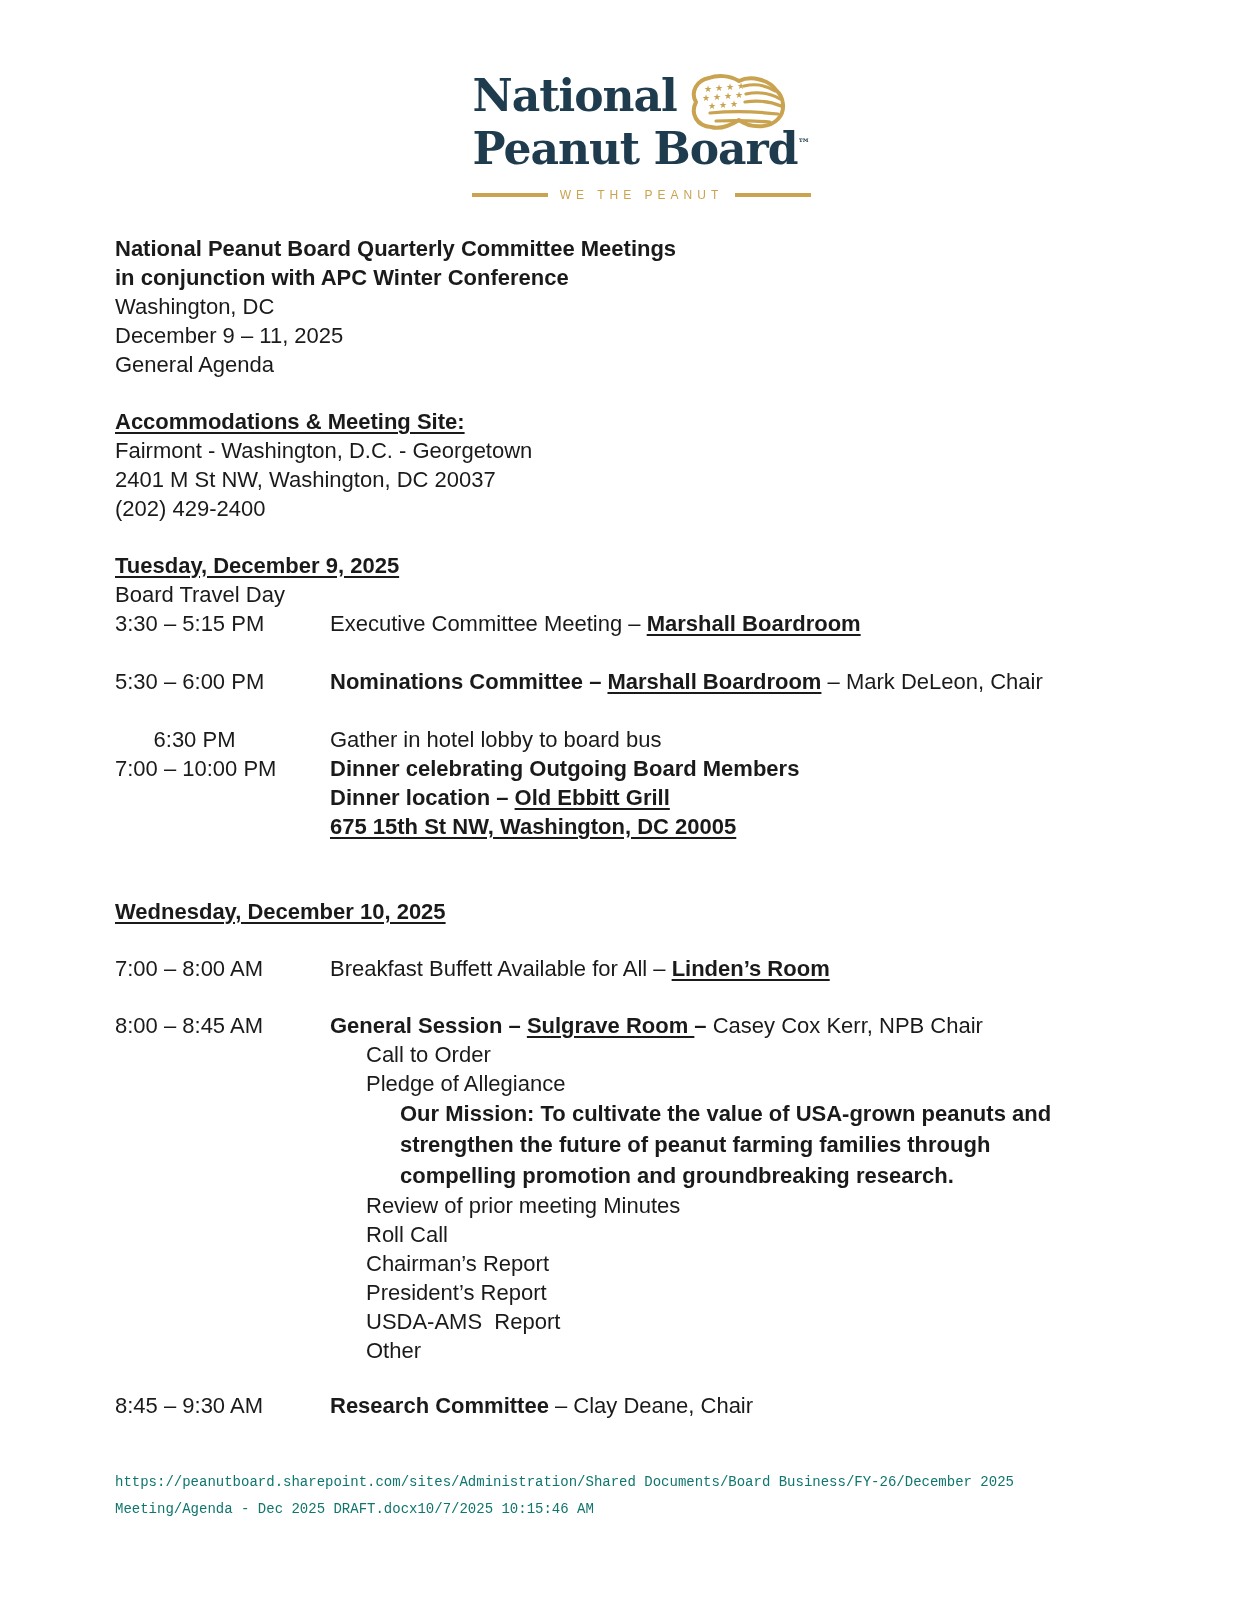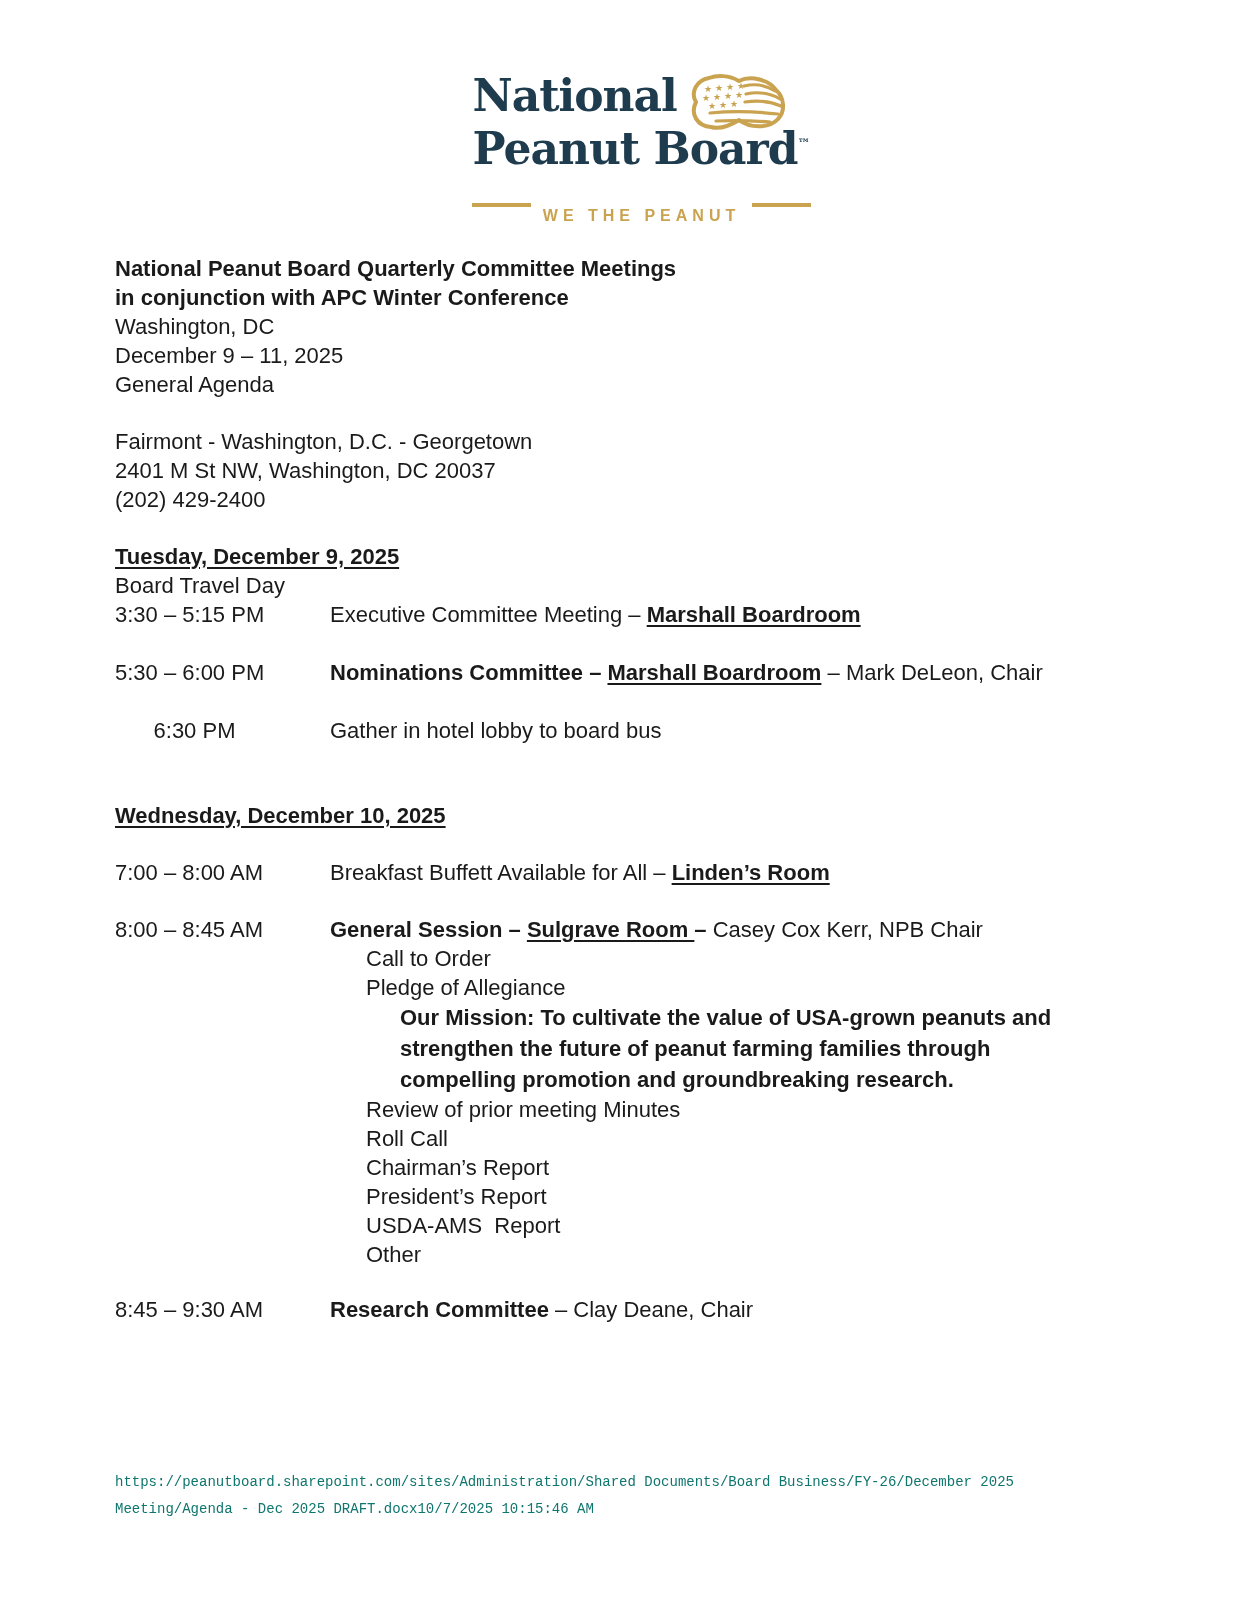--- a/index.html
+++ b/index.html
@@ -30,22 +30,22 @@
     letter-spacing:-1px; color:var(--navy); white-space:nowrap;
   }
   .peanut-icon { width:100px; height:62px; flex:none; margin-top:0; }
   .peanut-outline { fill:#fff; stroke:var(--gold); stroke-width:4; stroke-linejoin:round; }
   .peanut-stripe { fill:none; stroke:var(--gold); stroke-width:3.2; stroke-linecap:round; }
   .peanut-star { fill:var(--gold); font-size:9px; font-family:"DejaVu Sans",sans-serif; }
   .tm { font-size:13px; vertical-align:super; letter-spacing:0; }
   .tagline { display:flex; align-items:center; gap:12px; margin-top:8px; }
   .tagline-rule { height:4px; background:var(--gold); flex:1; min-width:44px; }
   .tagline-text {
-    color:var(--gold); font-weight:bold; font-size:16px;
-    letter-spacing:5px; white-space:nowrap;margin-top:20px;
+    color:var(--gold); font-weight:normal; font-size:12px;
+    letter-spacing:5px; white-space:nowrap;
   }
   
   .title-block { text-align:left; margin-bottom:28px; }
   .title-block div { line-height:29px; }
   .b { font-weight:bold; }
   .u { text-decoration:underline; text-decoration-thickness:2px; text-underline-offset:3px; }
   
   .sec-heading {
     display:inline-block; font-weight:bold;
     text-decoration:underline; text-decoration-thickness:2px; text-underline-offset:3px;
@@ -109,20 +109,21 @@
 
   <div class="title-block">
     <div class="b">National Peanut Board Quarterly Committee Meetings</div>
     <div class="b">in conjunction with APC Winter Conference</div>
     <div>Washington, DC</div>
     <div>December 9 – 11, 2025</div>
     <div>General Agenda</div>
   </div>
 
   <div class="accommodations">
+    <div><span class="sec-heading">Accommodations &amp; Meeting Site:</span></div>
     <div>Fairmont - Washington, D.C. - Georgetown</div>
     <div>2401 M St NW, Washington, DC 20037</div>
     <div>(202) 429-2400</div>
   </div>
 
   <div class="tuesday-section">
     <div><span class="sec-heading">Tuesday, December 9, 2025</span></div>
     <div>Board Travel Day</div>
 
     <div class="row">
@@ -133,20 +134,28 @@
     <div class="row mt1">
       <div class="time">5:30 – 6:00 PM</div>
       <div class="desc"><span class="b">Nominations Committee – </span><span class="b u">Marshall Boardroom</span><span> – Mark DeLeon, Chair</span></div>
     </div>
 
     <div class="row mt1">
       <div class="time time-r">6:30 PM</div>
       <div class="desc">Gather in hotel lobby to board bus</div>
     </div>
 
+    <div class="row">
+      <div class="time">7:00 – 10:00 PM</div>
+      <div class="desc">
+        <div class="b">Dinner celebrating Outgoing Board Members</div>
+        <div><span class="b">Dinner location – </span><span class="b u">Old Ebbitt Grill</span></div>
+        <div><span class="b u">675 15th St NW, Washington, DC 20005</span></div>
+      </div>
+    </div>
   </div>
 
   <div class="wednesday-section">
     <div><span class="sec-heading">Wednesday, December 10, 2025</span></div>
 
     <div class="row mt-sm">
       <div class="time">7:00 – 8:00 AM</div>
       <div class="desc"><span>Breakfast Buffett Available for All – </span><span class="b u">Linden’s Room</span></div>
     </div>
 

